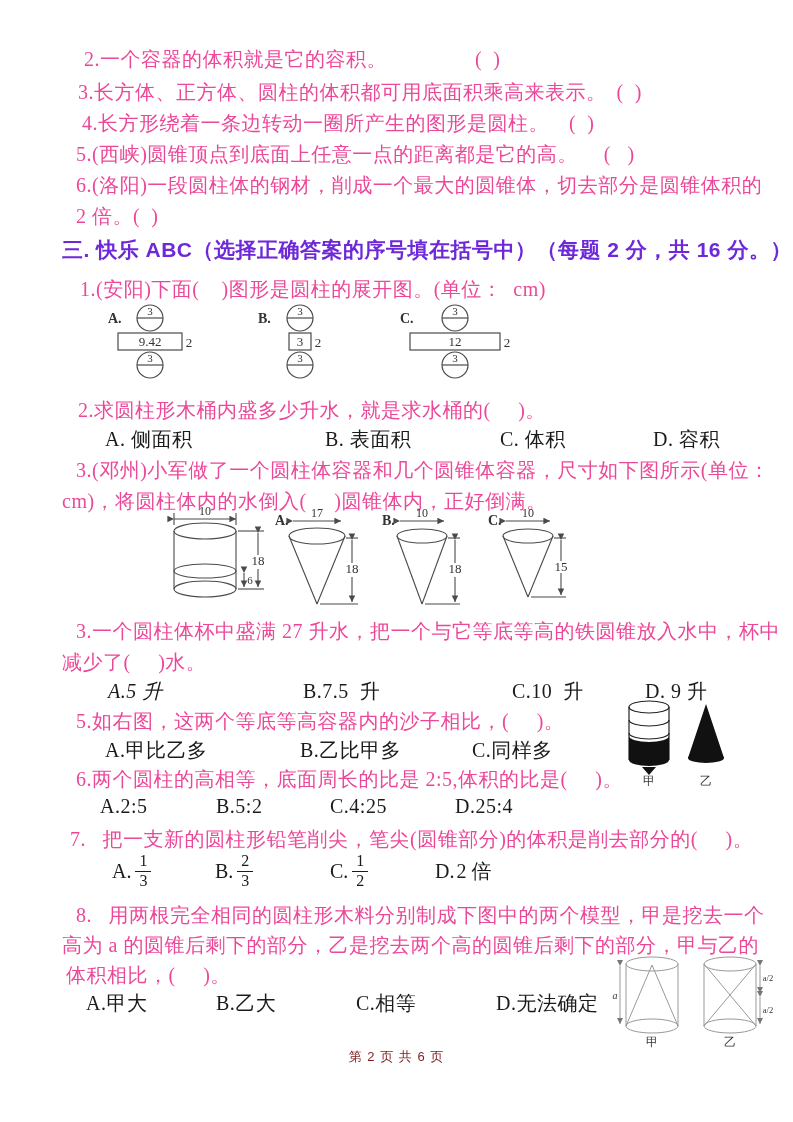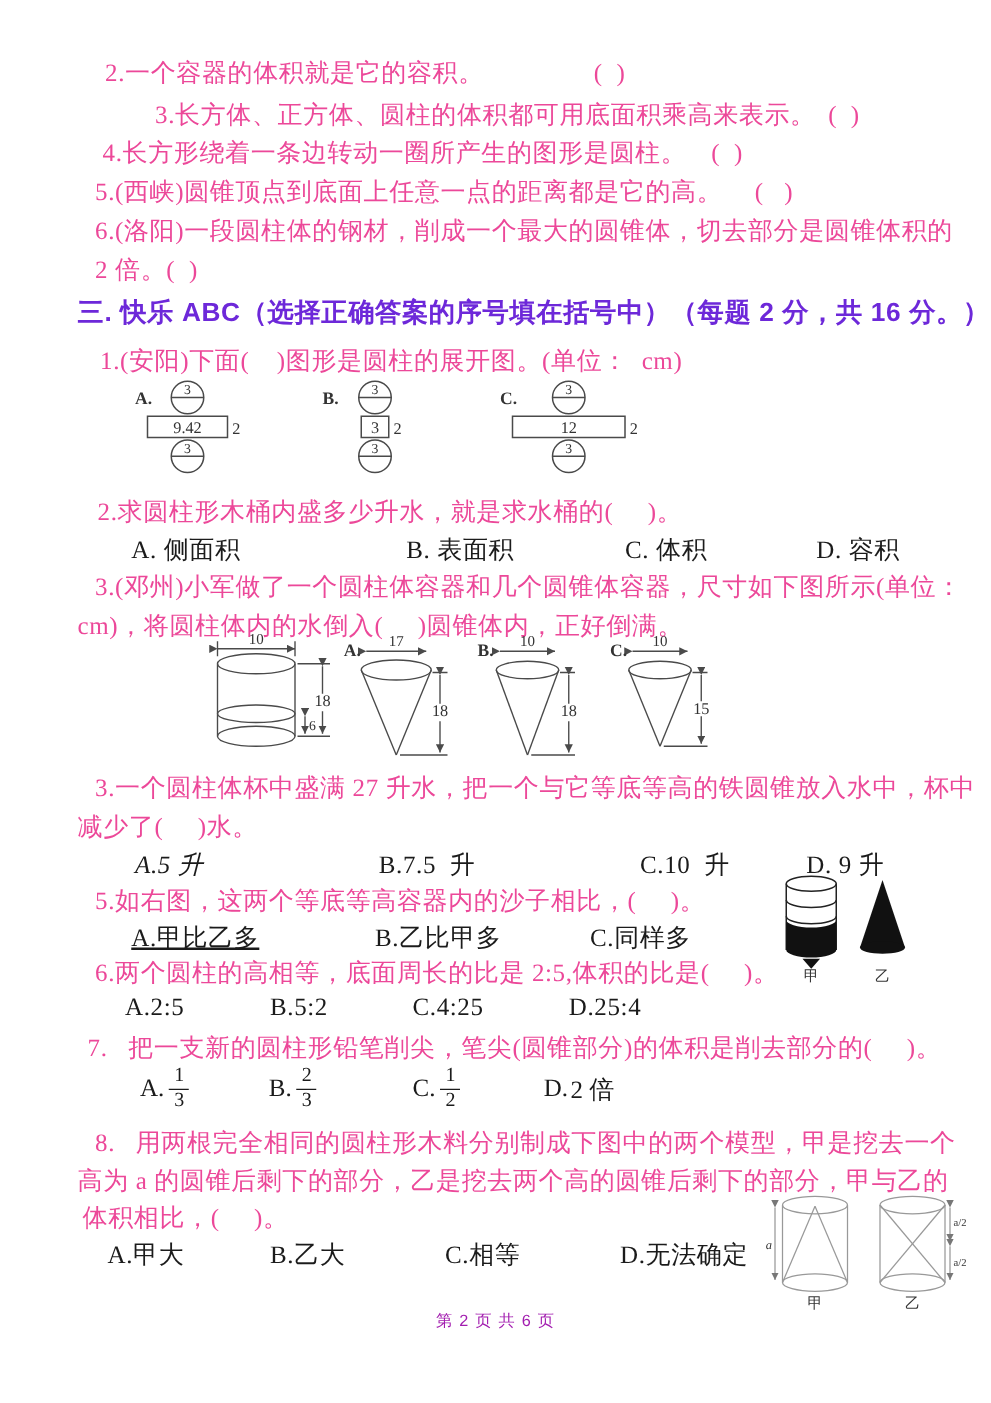--- a/index.html
+++ b/index.html
@@ -22,46 +22,46 @@
     font-family:"Liberation Sans","DejaVu Sans",sans-serif;color:#6d28d9;
     letter-spacing:0.5px;
   }
   .optrow{position:absolute;left:0;right:16px;height:28px;}
   .optrow span.opt{position:absolute;font-size:20px;white-space:pre;letter-spacing:0.5px;}
   
   #q2opts .o0{left:105px;} #q2opts .o1{left:325px;} #q2opts .o2{left:500px;} #q2opts .o3{left:653px;}
   
   #q4opts .o0{left:108px;font-style:italic;} #q4opts .o1{left:303px;} #q4opts .o2{left:512px;} #q4opts .o3{left:645px;}
   
-  #q5opts .o0{left:105px;text-decoration:underline;} #q5opts .o1{left:300px;} #q5opts .o2{left:472px;}
+  #q5opts .o0{left:105px;} #q5opts .o1{left:300px;} #q5opts .o2{left:472px;}
   
   #q6opts .o0{left:100px;} #q6opts .o1{left:216px;} #q6opts .o2{left:330px;} #q6opts .o3{left:455px;}
   
   #q8opts .o0{left:86px;} #q8opts .o1{left:216px;} #q8opts .o2{left:356px;} #q8opts .o3{left:496px;}
   
   #q7opts{position:absolute;left:0;right:0;top:848px;height:46px;}
   #q7opts .fopt{position:absolute;display:flex;align-items:center;font-size:20px;height:46px;}
   #q7opts .f0{left:112px;} #q7opts .f1{left:215px;} #q7opts .f2{left:330px;} #q7opts .f3{left:435px;}
   .frac{display:inline-flex;flex-direction:column;align-items:center;
         font-size:16px;line-height:1.15;margin-left:4px;}
   .frac .num{border-bottom:1.6px solid #1b1b1b;padding:0 4px;}
   .frac .den{padding:0 4px;}
   .dsvg{position:absolute;}
   .footer{
     position:absolute;left:0;right:0;top:1048px;text-align:center;
-    font-size:13px;color:#a21caf;font-family:"Liberation Sans",sans-serif;
+    font-size:13px;color:#7f1d1d;font-family:"Liberation Sans",sans-serif;
     letter-spacing:1px;
   }
   svg text{font-family:"Liberation Serif","DejaVu Serif",serif;fill:#333;}
 </style>
 </head>
 <body>
 
 <div class="line tf2" style="left:84px;top:46px;"><span>2.一个容器的体积就是它的容积。</span><span class="bracket">(  )</span></div>
-<div class="line tf3" style="left:78px;top:79px;margin-left:46px;"><span>3.长方体、正方体、圆柱的体积都可用底面积乘高来表示。</span><span class="bracket">(  )</span></div>
+<div class="line tf3" style="left:78px;top:79px;"><span>3.长方体、正方体、圆柱的体积都可用底面积乘高来表示。</span><span class="bracket">(  )</span></div>
 <div class="line tf4" style="left:82px;top:110px;"><span>4.长方形绕着一条边转动一圈所产生的图形是圆柱。</span><span class="bracket">(  )</span></div>
 <div class="line tf5" style="left:76px;top:141px;"><span>5.(西峡)圆锥顶点到底面上任意一点的距离都是它的高。</span><span class="bracket">(   )</span></div>
 <div class="line" style="left:76px;top:172px;">6.(洛阳)一段圆柱体的钢材，削成一个最大的圆锥体，切去部分是圆锥体积的</div>
 <div class="line" style="left:76px;top:203px;">2 倍。(  )</div>
 
 <div class="heading">三. 快乐 ABC（选择正确答案的序号填在括号中）（每题 2 分，共 16 分。）</div>
 
 <div class="line" style="left:80px;top:276px;">1.(安阳)下面(    )图形是圆柱的展开图。(单位：  cm)</div>
 
 <svg class="dsvg" style="left:100px;top:296px;" width="420" height="90" viewBox="0 0 420 90">

